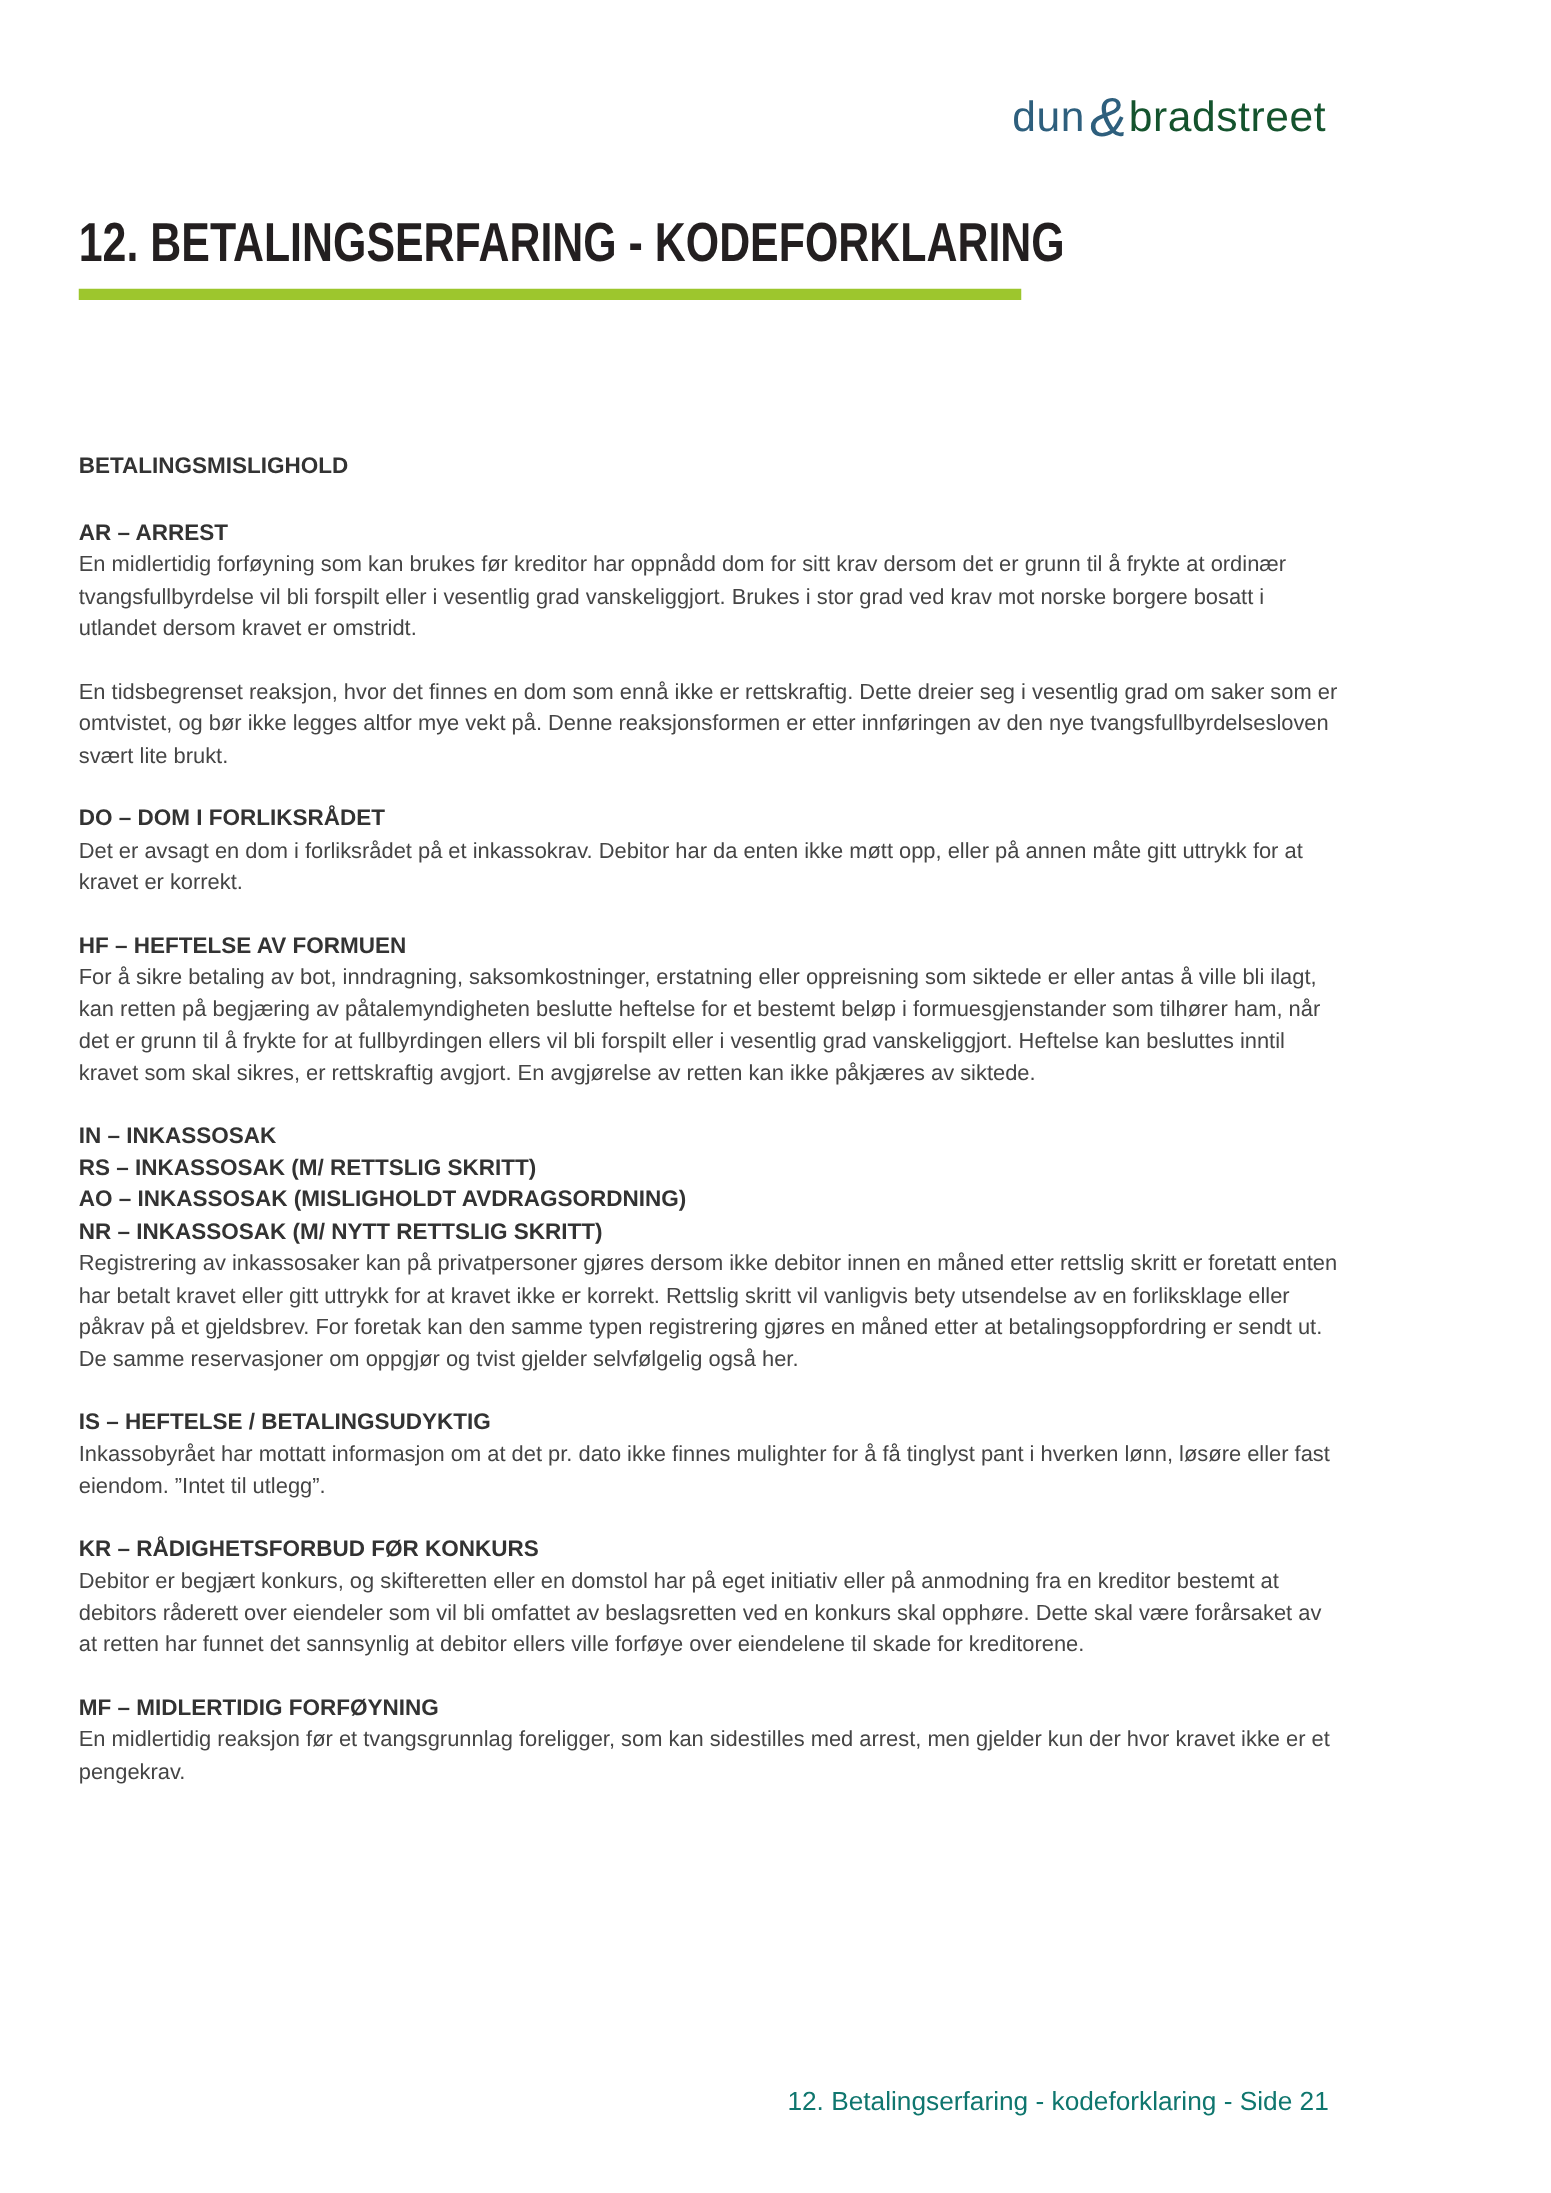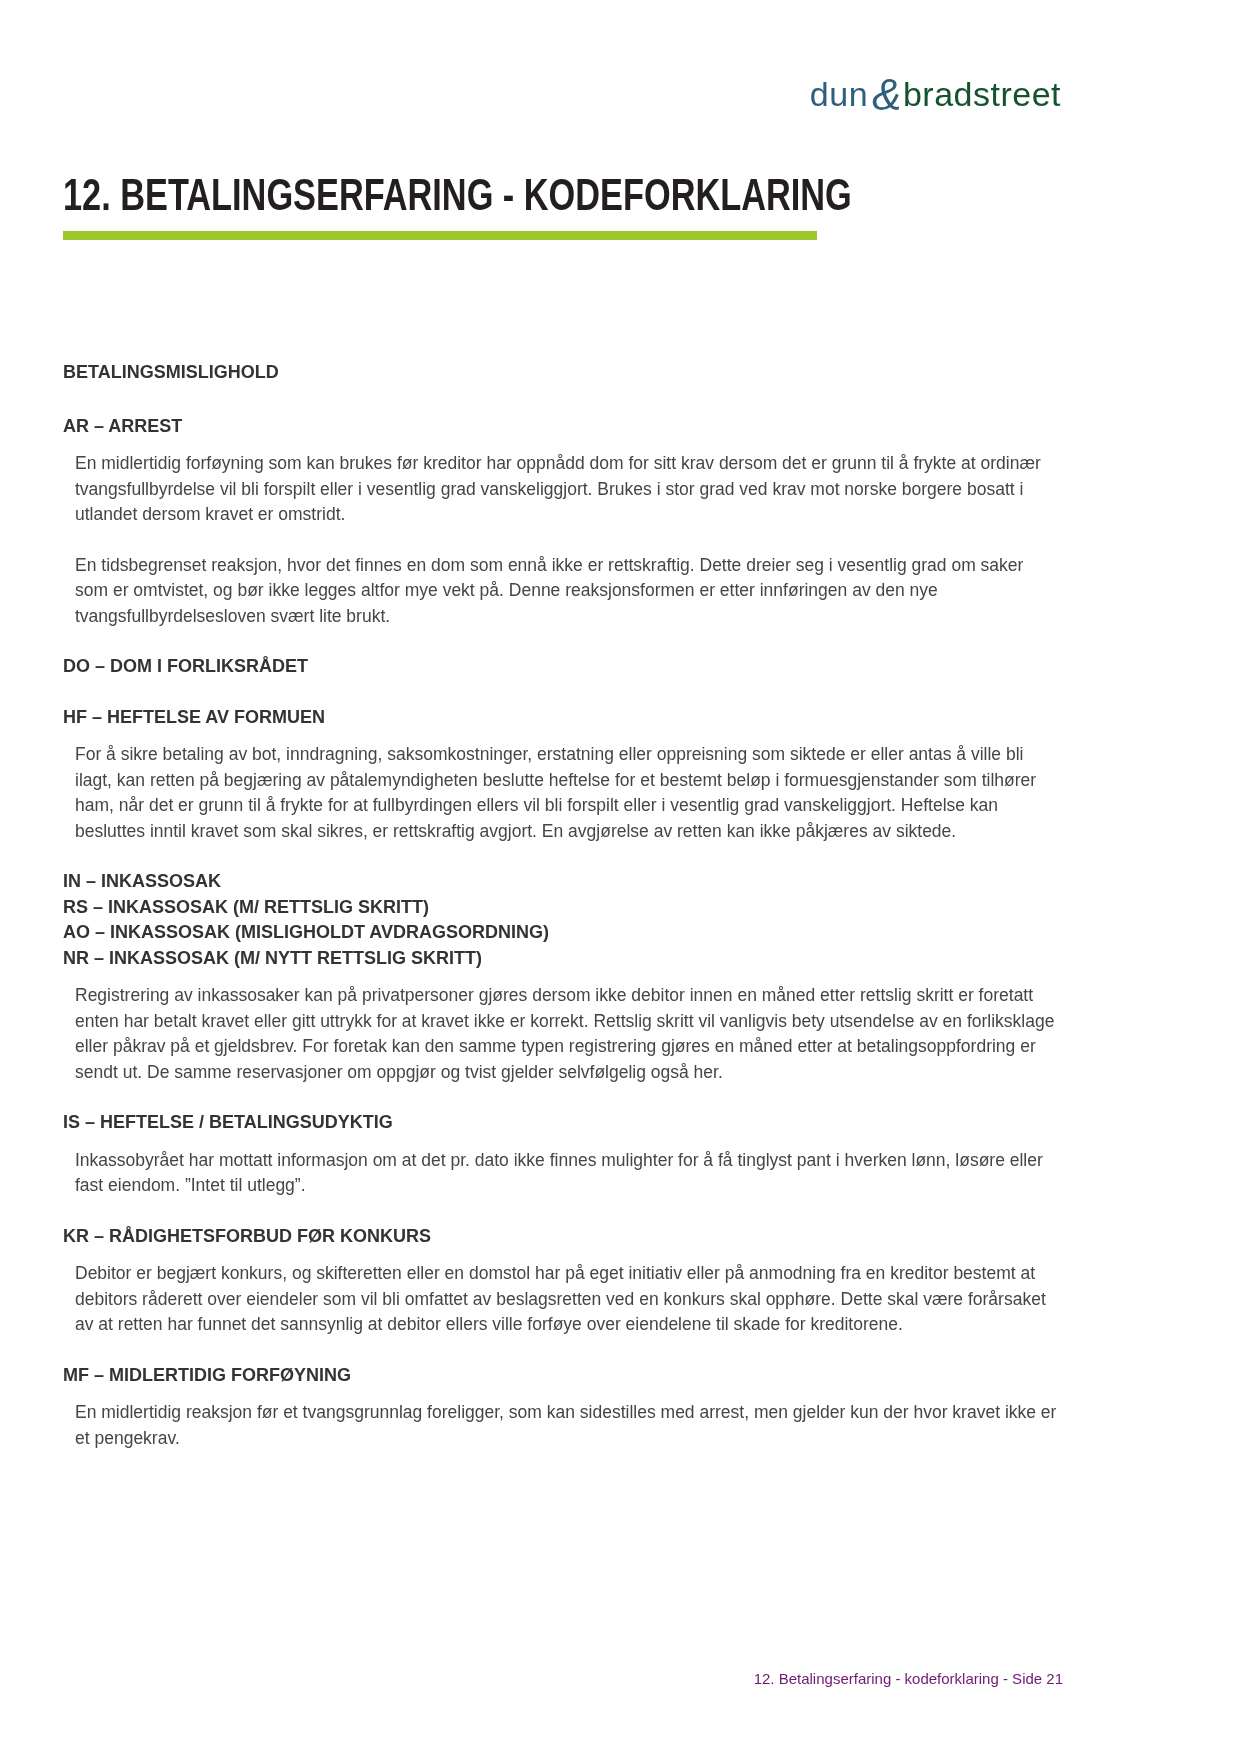--- a/index.html
+++ b/index.html
@@ -78,31 +78,31 @@
     margin: 0 0 28px 0;
   }
   .section { margin: 0 0 25px 0; }
   .sec-h {
     font-weight: bold;
     color: #333333;
     font-size: 18px;
     line-height: 25.5px;
   }
   .sec-p {
-    margin: 12px;
+    margin: 0;
     color: #454545;
   }
 
   
   .footer {
     position: absolute;
     right: 178px;
     top: 1670px;
-    font-size: 15px;
-    color: #701a75;
+    font-size: 21px;
+    color: #0f766e;
     white-space: nowrap;
   }
 </style>
 </head>
 <body>
 
 <div class="page">
 
   <div class="logo">
     <span class="dun" style="color: rgb(46, 95, 125);">dun</span><span class="amp" style="color: rgb(46, 95, 125);">&amp;</span><span class="bradstreet" style="color: #14532d;">bradstreet</span>
@@ -119,20 +119,21 @@
       <div class="sec-h">AR – ARREST</div>
       <p class="sec-p">En midlertidig forføyning som kan brukes før kreditor har oppnådd dom for sitt krav dersom det er grunn til å frykte at ordinær tvangsfullbyrdelse vil bli forspilt eller i vesentlig grad vanskeliggjort. Brukes i stor grad ved krav mot norske borgere bosatt i utlandet dersom kravet er omstridt.</p>
     </div>
 
     <div class="section">
       <p class="sec-p">En tidsbegrenset reaksjon, hvor det finnes en dom som ennå ikke er rettskraftig. Dette dreier seg i vesentlig grad om saker som er omtvistet, og bør ikke legges altfor mye vekt på. Denne reaksjonsformen er etter innføringen av den nye tvangsfullbyrdelsesloven svært lite brukt.</p>
     </div>
 
     <div class="section">
       <div class="sec-h">DO – DOM I FORLIKSRÅDET</div>
+      <p class="sec-p">Det er avsagt en dom i forliksrådet på et inkassokrav. Debitor har da enten ikke møtt opp, eller på annen måte gitt uttrykk for at kravet er korrekt.</p>
     </div>
 
     <div class="section">
       <div class="sec-h">HF – HEFTELSE AV FORMUEN</div>
       <p class="sec-p">For å sikre betaling av bot, inndragning, saksomkostninger, erstatning eller oppreisning som siktede er eller antas å ville bli ilagt, kan retten på begjæring av påtalemyndigheten beslutte heftelse for et bestemt beløp i formuesgjenstander som tilhører ham, når det er grunn til å frykte for at fullbyrdingen ellers vil bli forspilt eller i vesentlig grad vanskeliggjort. Heftelse kan besluttes inntil kravet som skal sikres, er rettskraftig avgjort. En avgjørelse av retten kan ikke påkjæres av siktede.</p>
     </div>
 
     <div class="section">
       <div class="sec-h">IN – INKASSOSAK</div>
       <div class="sec-h">RS – INKASSOSAK (M/ RETTSLIG SKRITT)</div>

